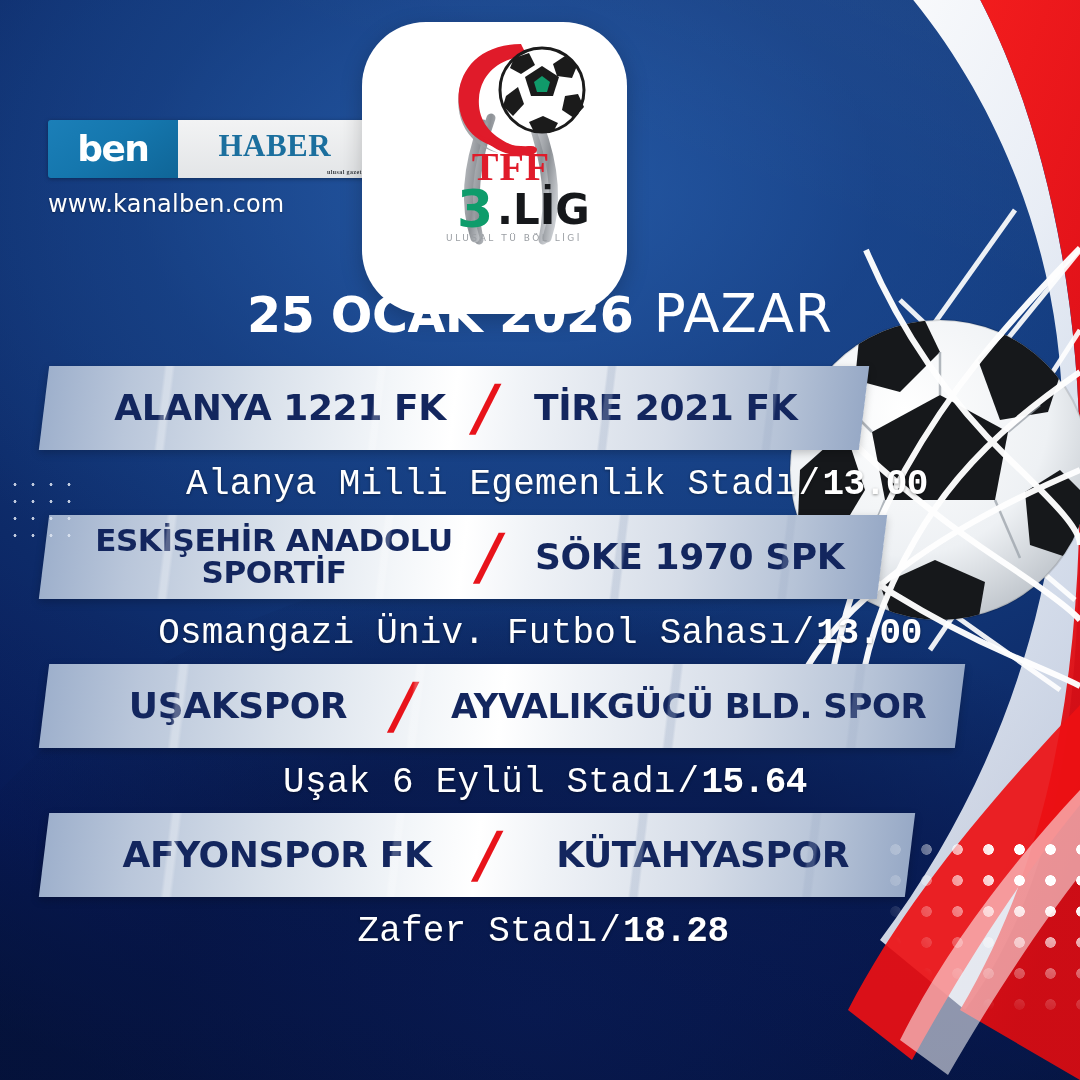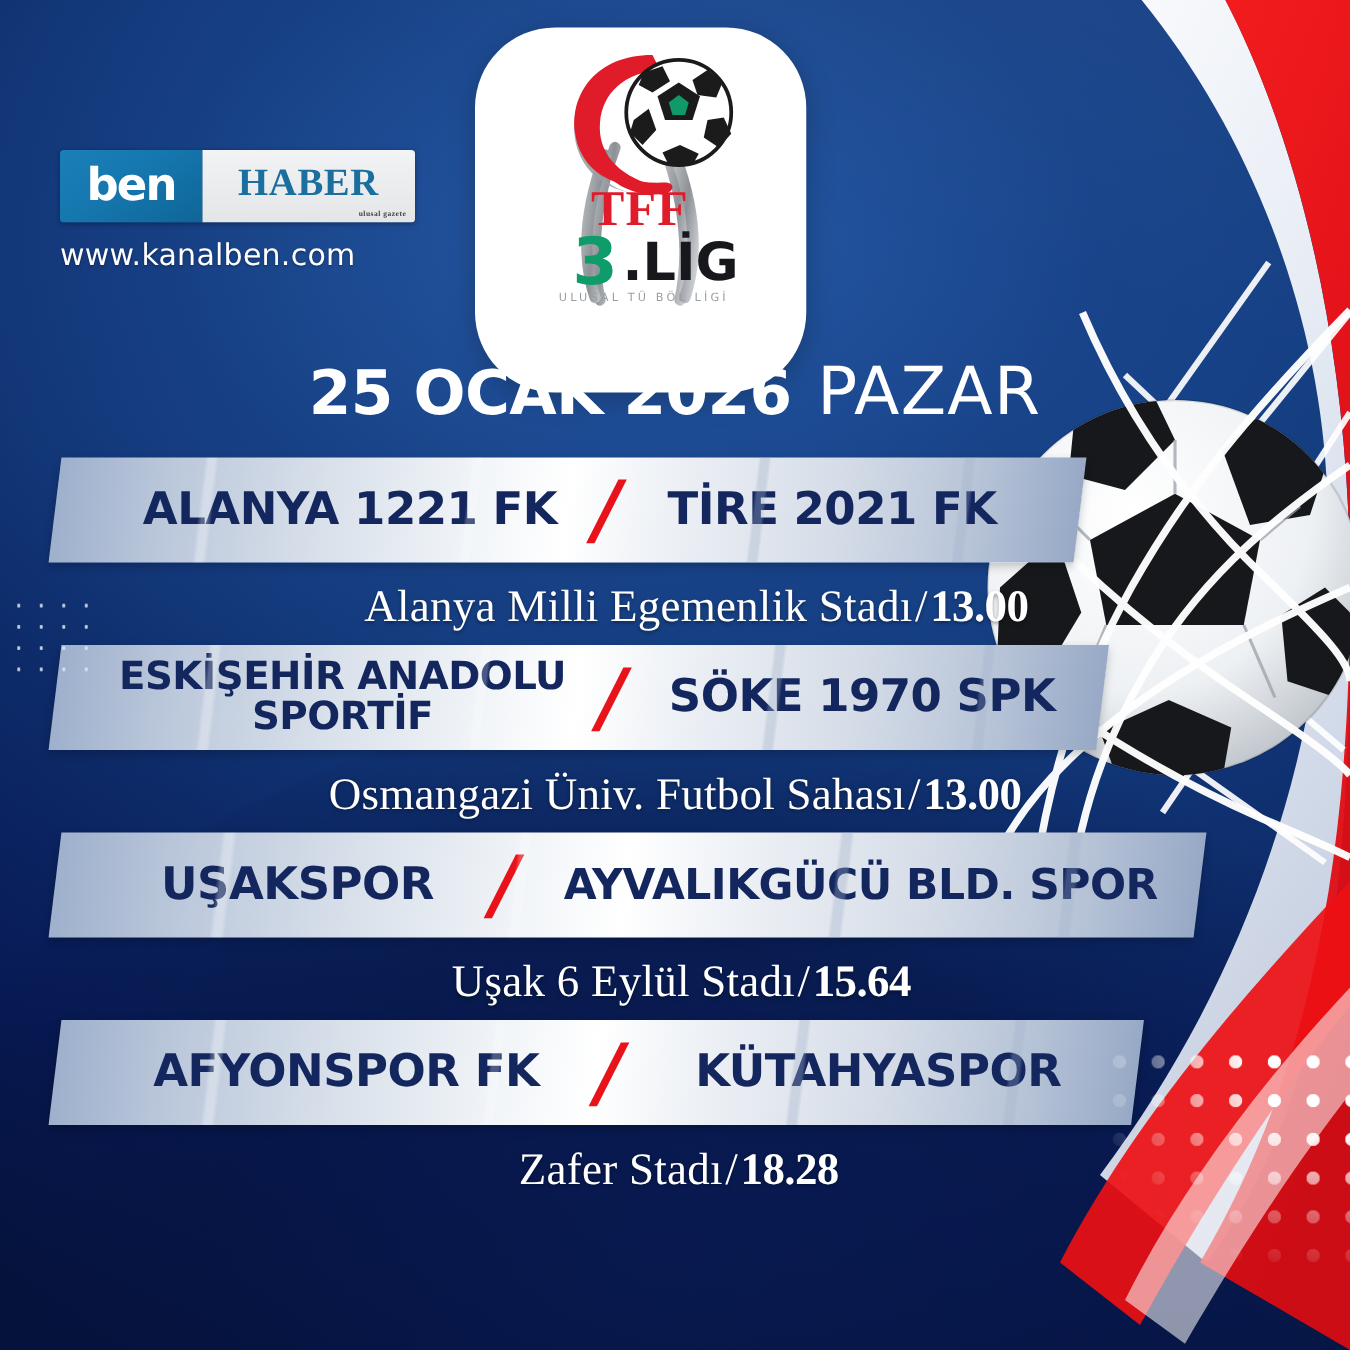--- a/index.html
+++ b/index.html
@@ -42,21 +42,21 @@
   }
 
   
   .ribbonWrap{ position:absolute; inset:0; pointer-events:none; }
 
   
   .brand{
     position:absolute; left:48px; top:120px; width:340px;
   }
   .benhaber{
-    width:284px; height:58px;
+    width:324px; height:58px;
     display:flex; align-items:stretch;
     border-radius:3px; overflow:hidden;
     box-shadow:0 1px 4px rgba(0,0,0,.35);
   }
   .bh-left{
     width:40%;
     background:linear-gradient(145deg,#1b7fb8 0%,#1577ae 45%,#0f6597 100%);
     display:flex; align-items:center; justify-content:center;
   }
   .bh-left span{
@@ -82,25 +82,26 @@
   }
   .siteurl{
     margin-top:12px;
     color:#ffffff; font-size:24px; letter-spacing:.2px;
     font-family:"DejaVu Sans", sans-serif; font-weight:400;
     text-shadow:0 1px 2px rgba(0,0,0,.35);
   }
 
   
   .tffBadge{
-    position:absolute; left:380px; top:22px;
+    position:absolute; left:362px; top:22px;
     width:265px; height:292px;
     background:#ffffff;
     border-radius:64px;
     box-shadow:0 6px 22px rgba(0,0,0,.22);
+    padding-left:17px;
   }
 
   
   .dateRow{
     position:absolute; left:0; right:0; top:283px;
     text-align:center;
     white-space:nowrap;
   }
   .dateRow .d1{
     color:#fff; font-size:49px; font-weight:700; letter-spacing:-.5px;
@@ -158,21 +159,21 @@
     font-size:62px;
     line-height:1;
     transform:skewX(-11deg);
     margin:0 4px;
     font-family:"DejaVu Sans", sans-serif;
   }
 
   .venue{
     color:#fff;
     text-align:center;
-    font-family:Liberation Serif, serif;
+    font-family:Liberation Mono, monospace;
     font-weight:400;
     font-size:36px;
     letter-spacing:.2px;
     text-shadow:0 1px 3px rgba(0,0,0,.40);
     padding:14px 0 10px;
     white-space:nowrap;
   }
   .venue b{ font-weight:700; letter-spacing:-.5px; }
   .venue .vsl{ font-weight:400; padding:0 2px; }
 

